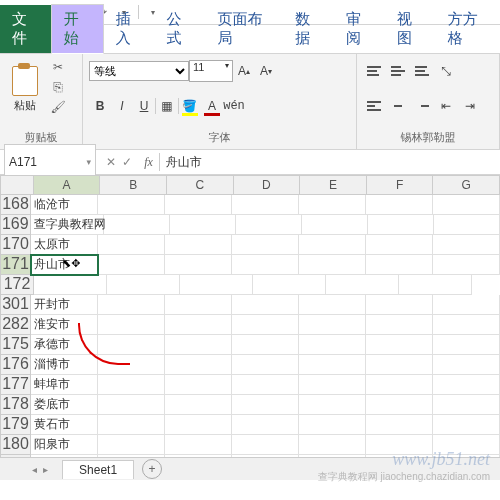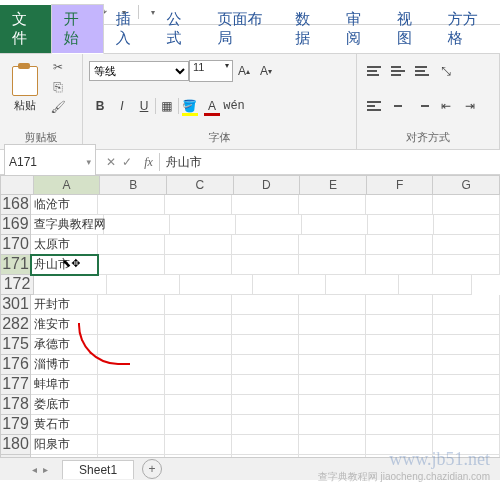--- a/index.html
+++ b/index.html
@@ -47,21 +47,21 @@
 .rh.sel{background:#d5e1c8}
 .cell{width:66px;border:1px solid #e0e0e0;border-top:none;border-left:none;padding:0 3px;line-height:18px;white-space:nowrap;overflow:visible;font-size:12px}
 .cell.selected{outline:2px solid #217346;outline-offset:-1px;background:#fff;position:relative;z-index:2}
 .cursor{position:absolute;pointer-events:none;z-index:5;font-size:11px;color:#000}
 .red-arc{position:absolute;border:2px solid #d00;border-top:none;border-right:none;border-radius:0 0 0 40px;width:50px;height:40px;pointer-events:none;z-index:3}
 .sheettabs{position:absolute;bottom:20px;left:0;right:0;height:22px;background:#f0f0f0;border-top:1px solid #ccc;display:flex;align-items:center;padding-left:30px;gap:2px}
 .nav-s{display:flex;gap:2px;color:#888;font-size:10px;margin-right:10px}
 .nav-s span{cursor:pointer;padding:0 2px}
 .stab{padding:2px 16px;background:#fff;border:1px solid #ccc;border-bottom:none;font-size:12px;cursor:pointer}
 .addsheet{width:18px;height:18px;border:1px solid #aaa;border-radius:50%;display:flex;align-items:center;justify-content:center;color:#666;cursor:pointer;margin-left:6px}
-.wm{position:absolute;bottom:30px;right:10px;color:rgba(80,120,180,.35);font-size:18px;font-family:serif;pointer-events:none}
+.wm{position:absolute;bottom:30px;right:10px;color:rgba(80,120,180,.35);font-style:italic;font-size:18px;font-family:serif;pointer-events:none}
 .wm2{position:absolute;bottom:16px;right:10px;color:rgba(100,100,100,.4);font-size:10px;pointer-events:none}
 </style>
 </head>
 <body>
 
 <div class="qat">
   <span class="ico">▥</span>
   <span class="ico">💾</span>
   <span class="ico">↶</span>
   <span class="ico" style="font-size:8px">▾</span>
@@ -166,21 +166,21 @@
       <div class="btn">
           <div class="align-ico" style="align-items:flex-end">
             <span></span>
             <span style="width:60%"></span>
             <span></span>
           </div>
         </div>
       <div class="btn">⇤</div>
       <div class="btn">⇥</div>
     </div>
-    <div class="glabel">对齐方式</div>
+    <div class="glabel">锡林郭勒盟</div>
   </div>
 </div>
 
 <div class="fbar">
   <div class="namebox">
       <span>A171</span>
       <span class="dd">▾</span>
     </div>
   <div class="fx-btns">
     <span>✕</span>

